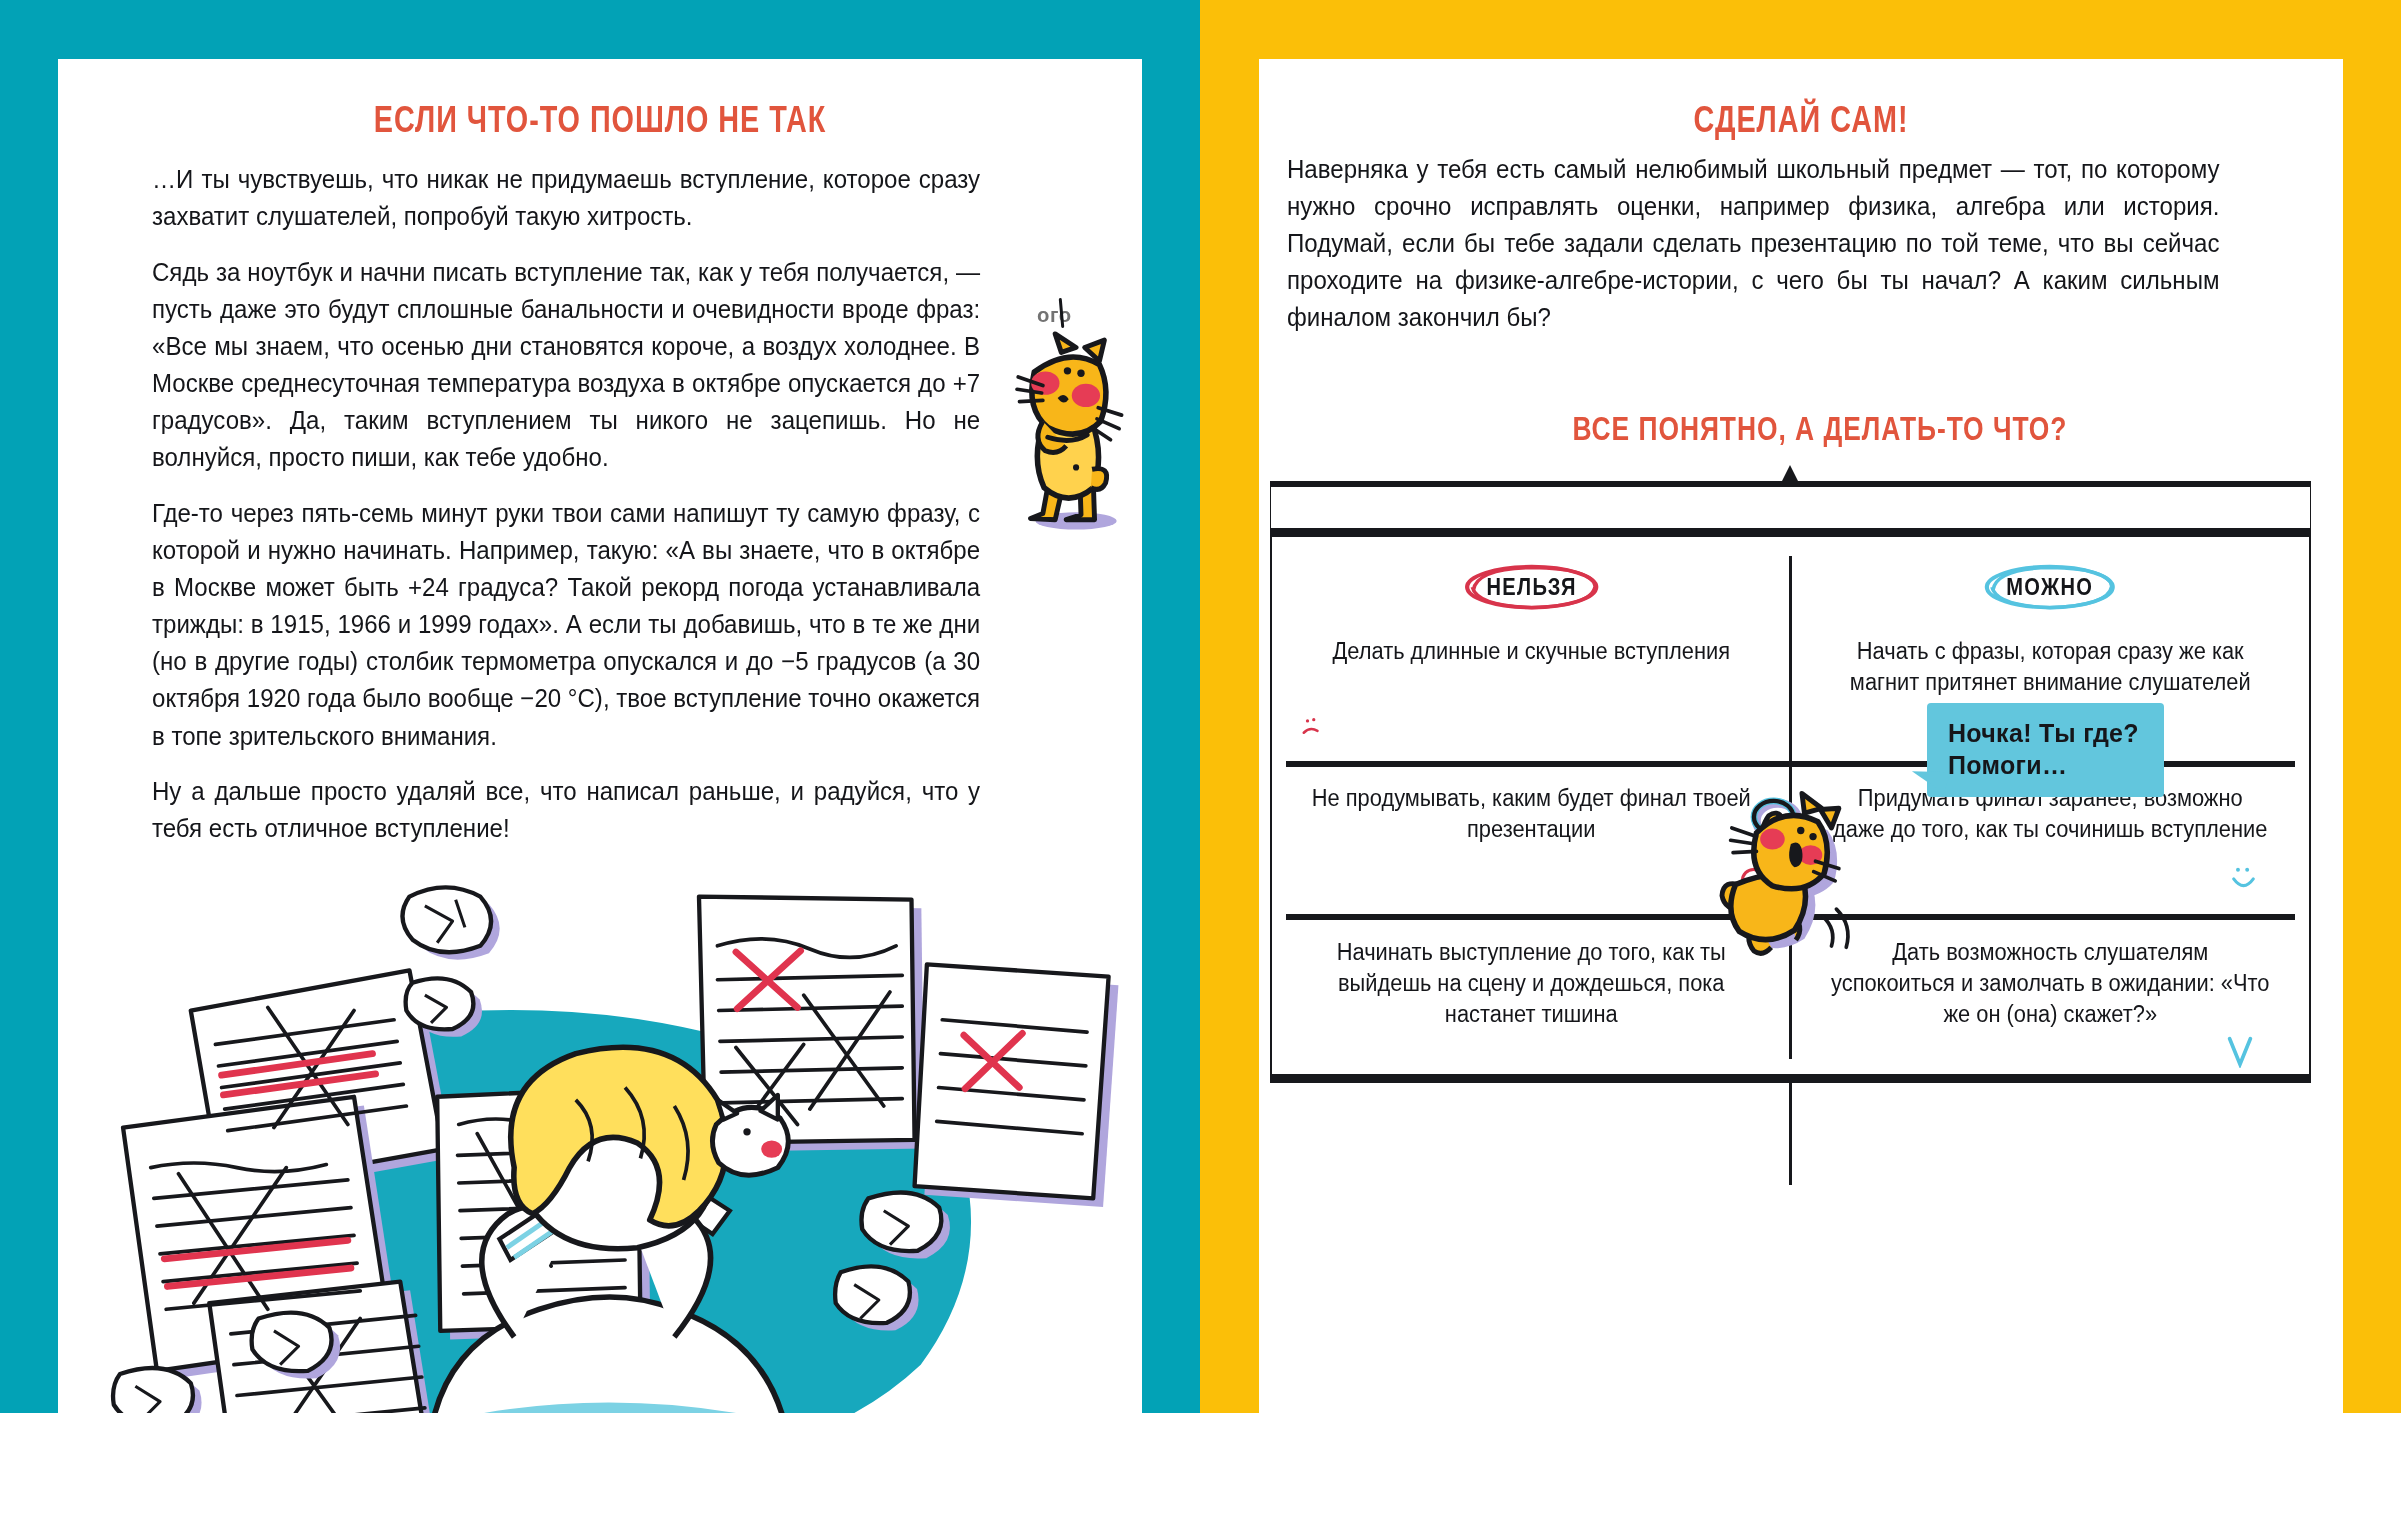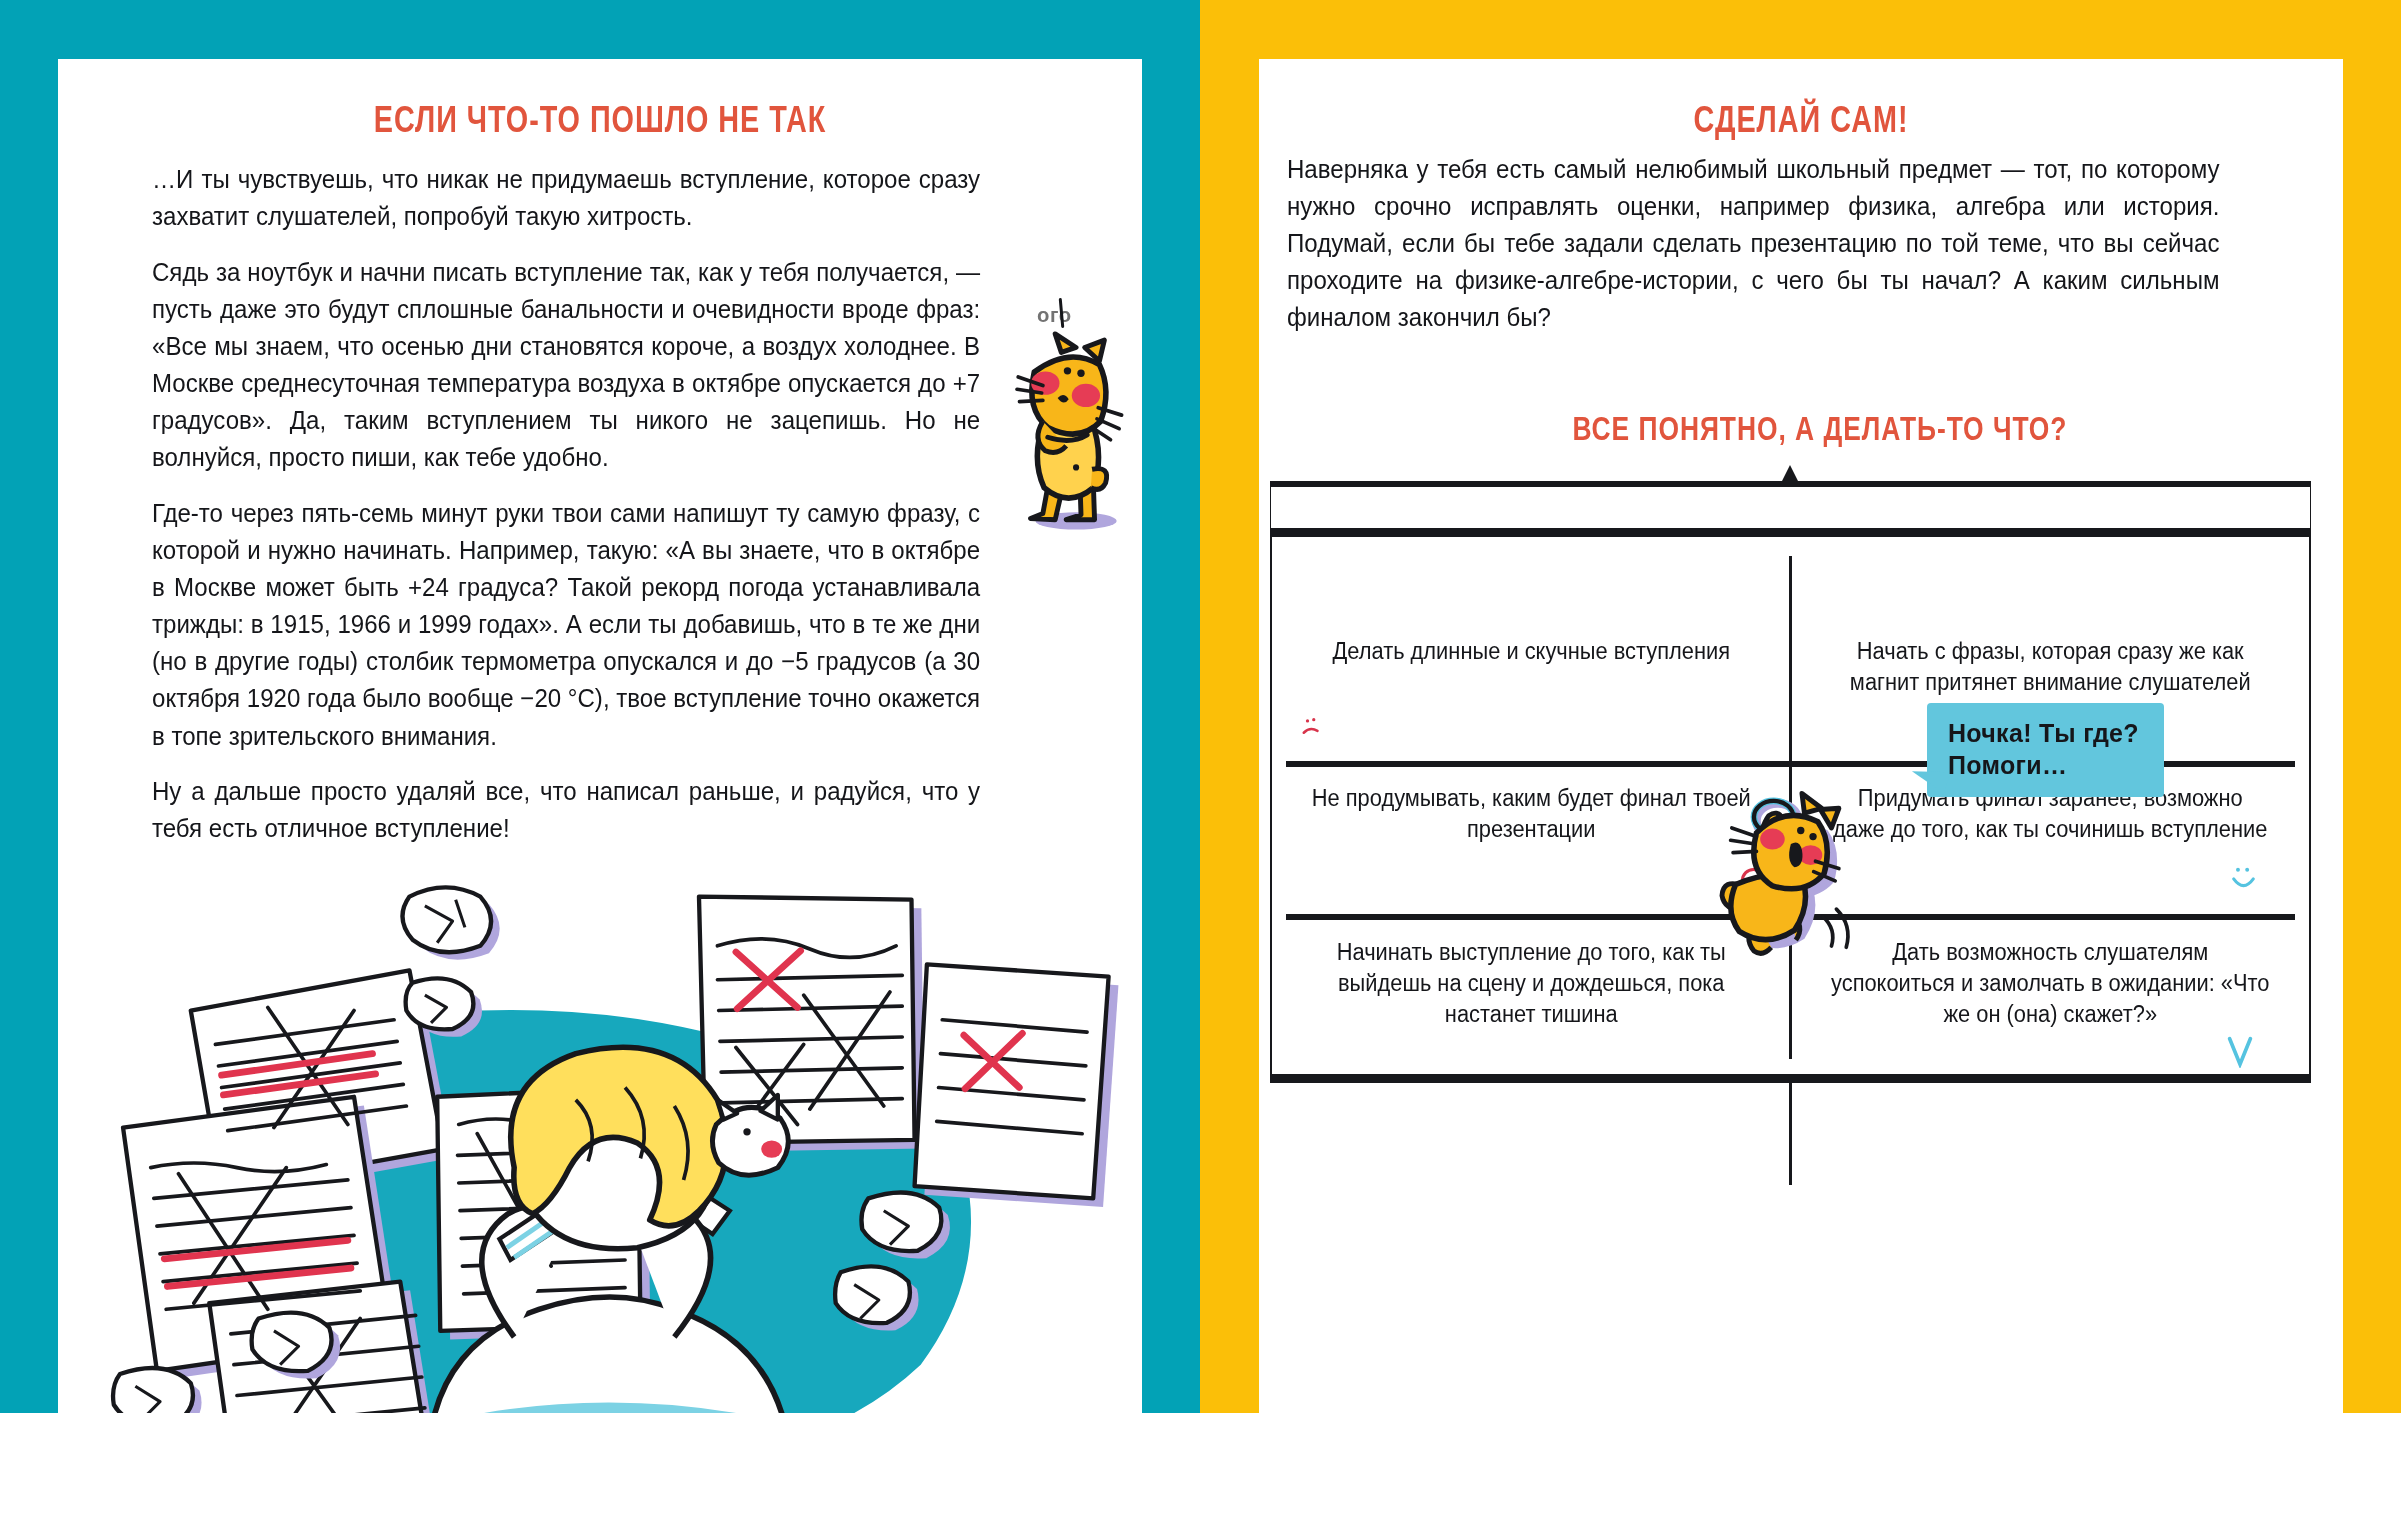--- a/index.html
+++ b/index.html
@@ -356,20 +356,40 @@
 
       <div class="screen-wrap">
         <div class="screen-hook"></div>
         <div class="screen-shadow"></div>
         <div class="screen-bar"></div>
 
         <div class="screen-body">
           <div class="tbl">
             <div class="tbl-vline"></div>
 
+            <div class="tbl-row" style="top:15px;height:71px;align-items:center;">
+              <div class="cell">
+                <span class="circ-label">
+                  <svg class="circ-ring" viewBox="0 0 260 104" preserveAspectRatio="none">
+                    <ellipse cx="130" cy="52" rx="122" ry="44" fill="none" stroke="#d8344b" stroke-width="8"></ellipse>
+                    <path d="M20 58 Q26 12 132 10 Q244 12 250 50 Q244 92 130 96 Q26 92 18 52" fill="none" stroke="#d8344b" stroke-width="7"></path>
+                  </svg>
+                  <span style="position:relative">НЕЛЬЗЯ</span>
+                </span>
+              </div>
+              <div class="cell">
+                <span class="circ-label">
+                  <svg class="circ-ring" viewBox="0 0 260 104" preserveAspectRatio="none">
+                    <ellipse cx="130" cy="52" rx="122" ry="44" fill="none" stroke="#55c3e0" stroke-width="8"></ellipse>
+                    <path d="M20 58 Q26 12 132 10 Q244 12 250 50 Q244 92 130 96 Q26 92 18 52" fill="none" stroke="#55c3e0" stroke-width="7"></path>
+                  </svg>
+                  <span style="position:relative">МОЖНО</span>
+                </span>
+              </div>
+            </div>
 
             <div class="tbl-row" style="top:99px;height:117px;align-items:flex-start;">
               <div class="cell">Делать длинные и скучные вступления</div>
               <div class="cell">Начать с фразы, которая сразу же как магнит притянет внимание слушателей</div>
             </div>
             <svg class="mark" style="left:28px;top:177px;width:25px;height:25px" viewBox="0 0 40 40">
               <circle cx="12" cy="11" r="2.6" fill="#d8344b"></circle>
                 <circle cx="22" cy="9" r="2.6" fill="#d8344b"></circle>
               <path d="M6 30 Q16 20 28 27" fill="none" stroke="#d8344b" stroke-width="4" stroke-linecap="round"></path>
             </svg>

